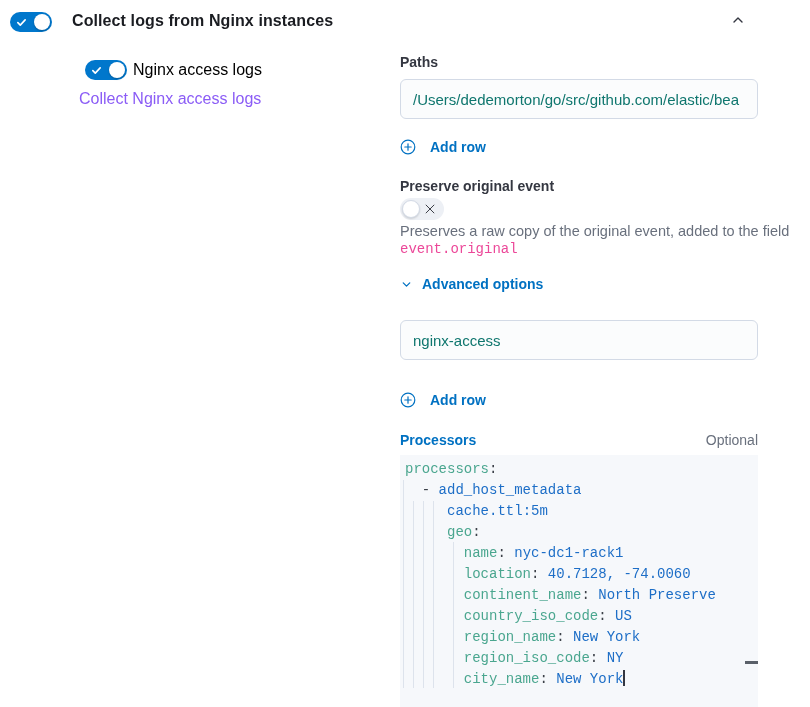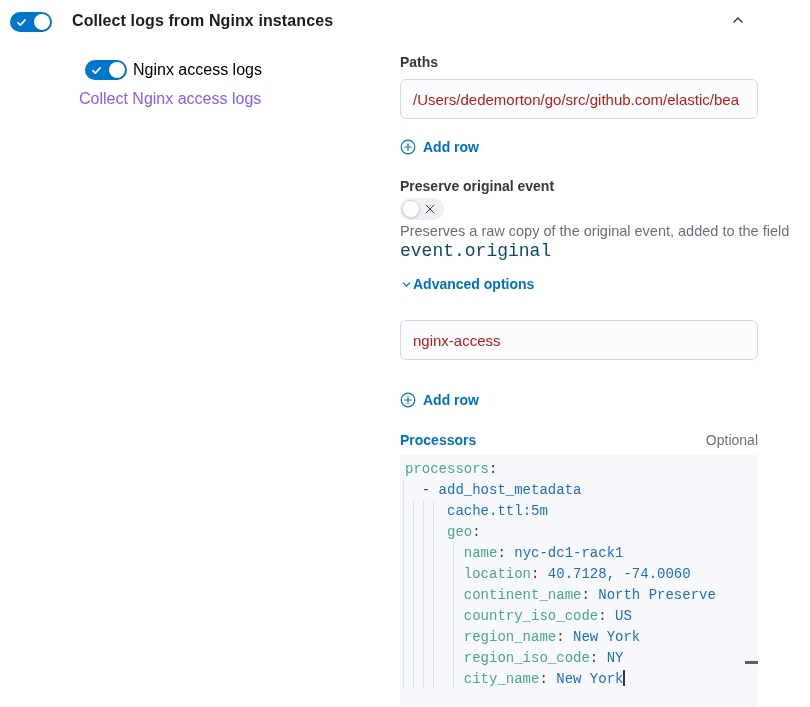--- a/index.html
+++ b/index.html
@@ -25,27 +25,27 @@
   .collapse-btn { position:absolute; left:724px; top:8px; width:28px; height:26px; border:none; background:transparent; cursor:pointer; display:flex; align-items:center; justify-content:center; }
   
   .stream-label { position:absolute; left:133px; top:61px; font-size:16px; color:#000000; }
   .stream-desc { position:absolute; left:79px; top:90px; font-size:16px; color:#8b5cf6; }
   
   .right { position:absolute; left:400px; top:0; width:358px; height:707px; }
   .flabel { position:absolute; left:0; font-size:14px; font-weight:700; color:#343741; }
   .tinput {
     position:absolute; left:0; width:358px; height:40px; border:1px solid #d3dae6;
     border-radius:6px; background:#fbfcfd; font-family:"Liberation Sans",sans-serif;
-    font-size:15px; color:#b91c1c; padding:0 0 0 12px; overflow:hidden; white-space:nowrap; outline:none;
+    font-size:15px; color:#0f766e; padding:0 0 0 12px; overflow:hidden; white-space:nowrap; outline:none;
   }
-  .add-row { position:absolute; left:0; display:flex; align-items:flex-start; gap:7px; background:none; border:none; cursor:pointer; padding:0; }
+  .add-row { position:absolute; left:0; display:flex; align-items:flex-start; gap:14px; background:none; border:none; cursor:pointer; padding:0; }
   .add-row-label { font-size:14px; font-weight:700; color:#0071c2; font-family:"Liberation Sans",sans-serif; }
   .help-text { position:absolute; left:0; font-size:14.5px; color:#69707d; white-space:nowrap; }
-  .help-code { position:absolute; left:0; font-family:"Liberation Mono","DejaVu Sans Mono",monospace; font-size:18px; color:#0c4a6e; }
-  .advanced { position:absolute; left:0; top:276px; display:flex; align-items:center; gap:0; background:none; border:none; cursor:pointer; padding:0; }
+  .help-code { position:absolute; left:0; font-family:"Liberation Mono","DejaVu Sans Mono",monospace; font-size:14px; color:#ec4899; }
+  .advanced { position:absolute; left:0; top:276px; display:flex; align-items:center; gap:9px; background:none; border:none; cursor:pointer; padding:0; }
   .advanced-label { font-size:14px; font-weight:700; color:#0071c2; font-family:"Liberation Sans",sans-serif; }
   .proc-label { position:absolute; left:0; top:432px; font-size:14px; font-weight:700; color:#0071c2; cursor:pointer; }
   .optional { position:absolute; right:0; top:432px; font-size:14px; color:#69707d; }
   
   .editor {
     position:absolute; left:0; top:455px; width:358px; height:252px;
     background:#f6f8fb; overflow:hidden; cursor:text;
     font-family:"Liberation Mono","DejaVu Sans Mono",monospace; font-size:14px;
   }
   .code-lines { position:absolute; left:5px; top:4px; }

